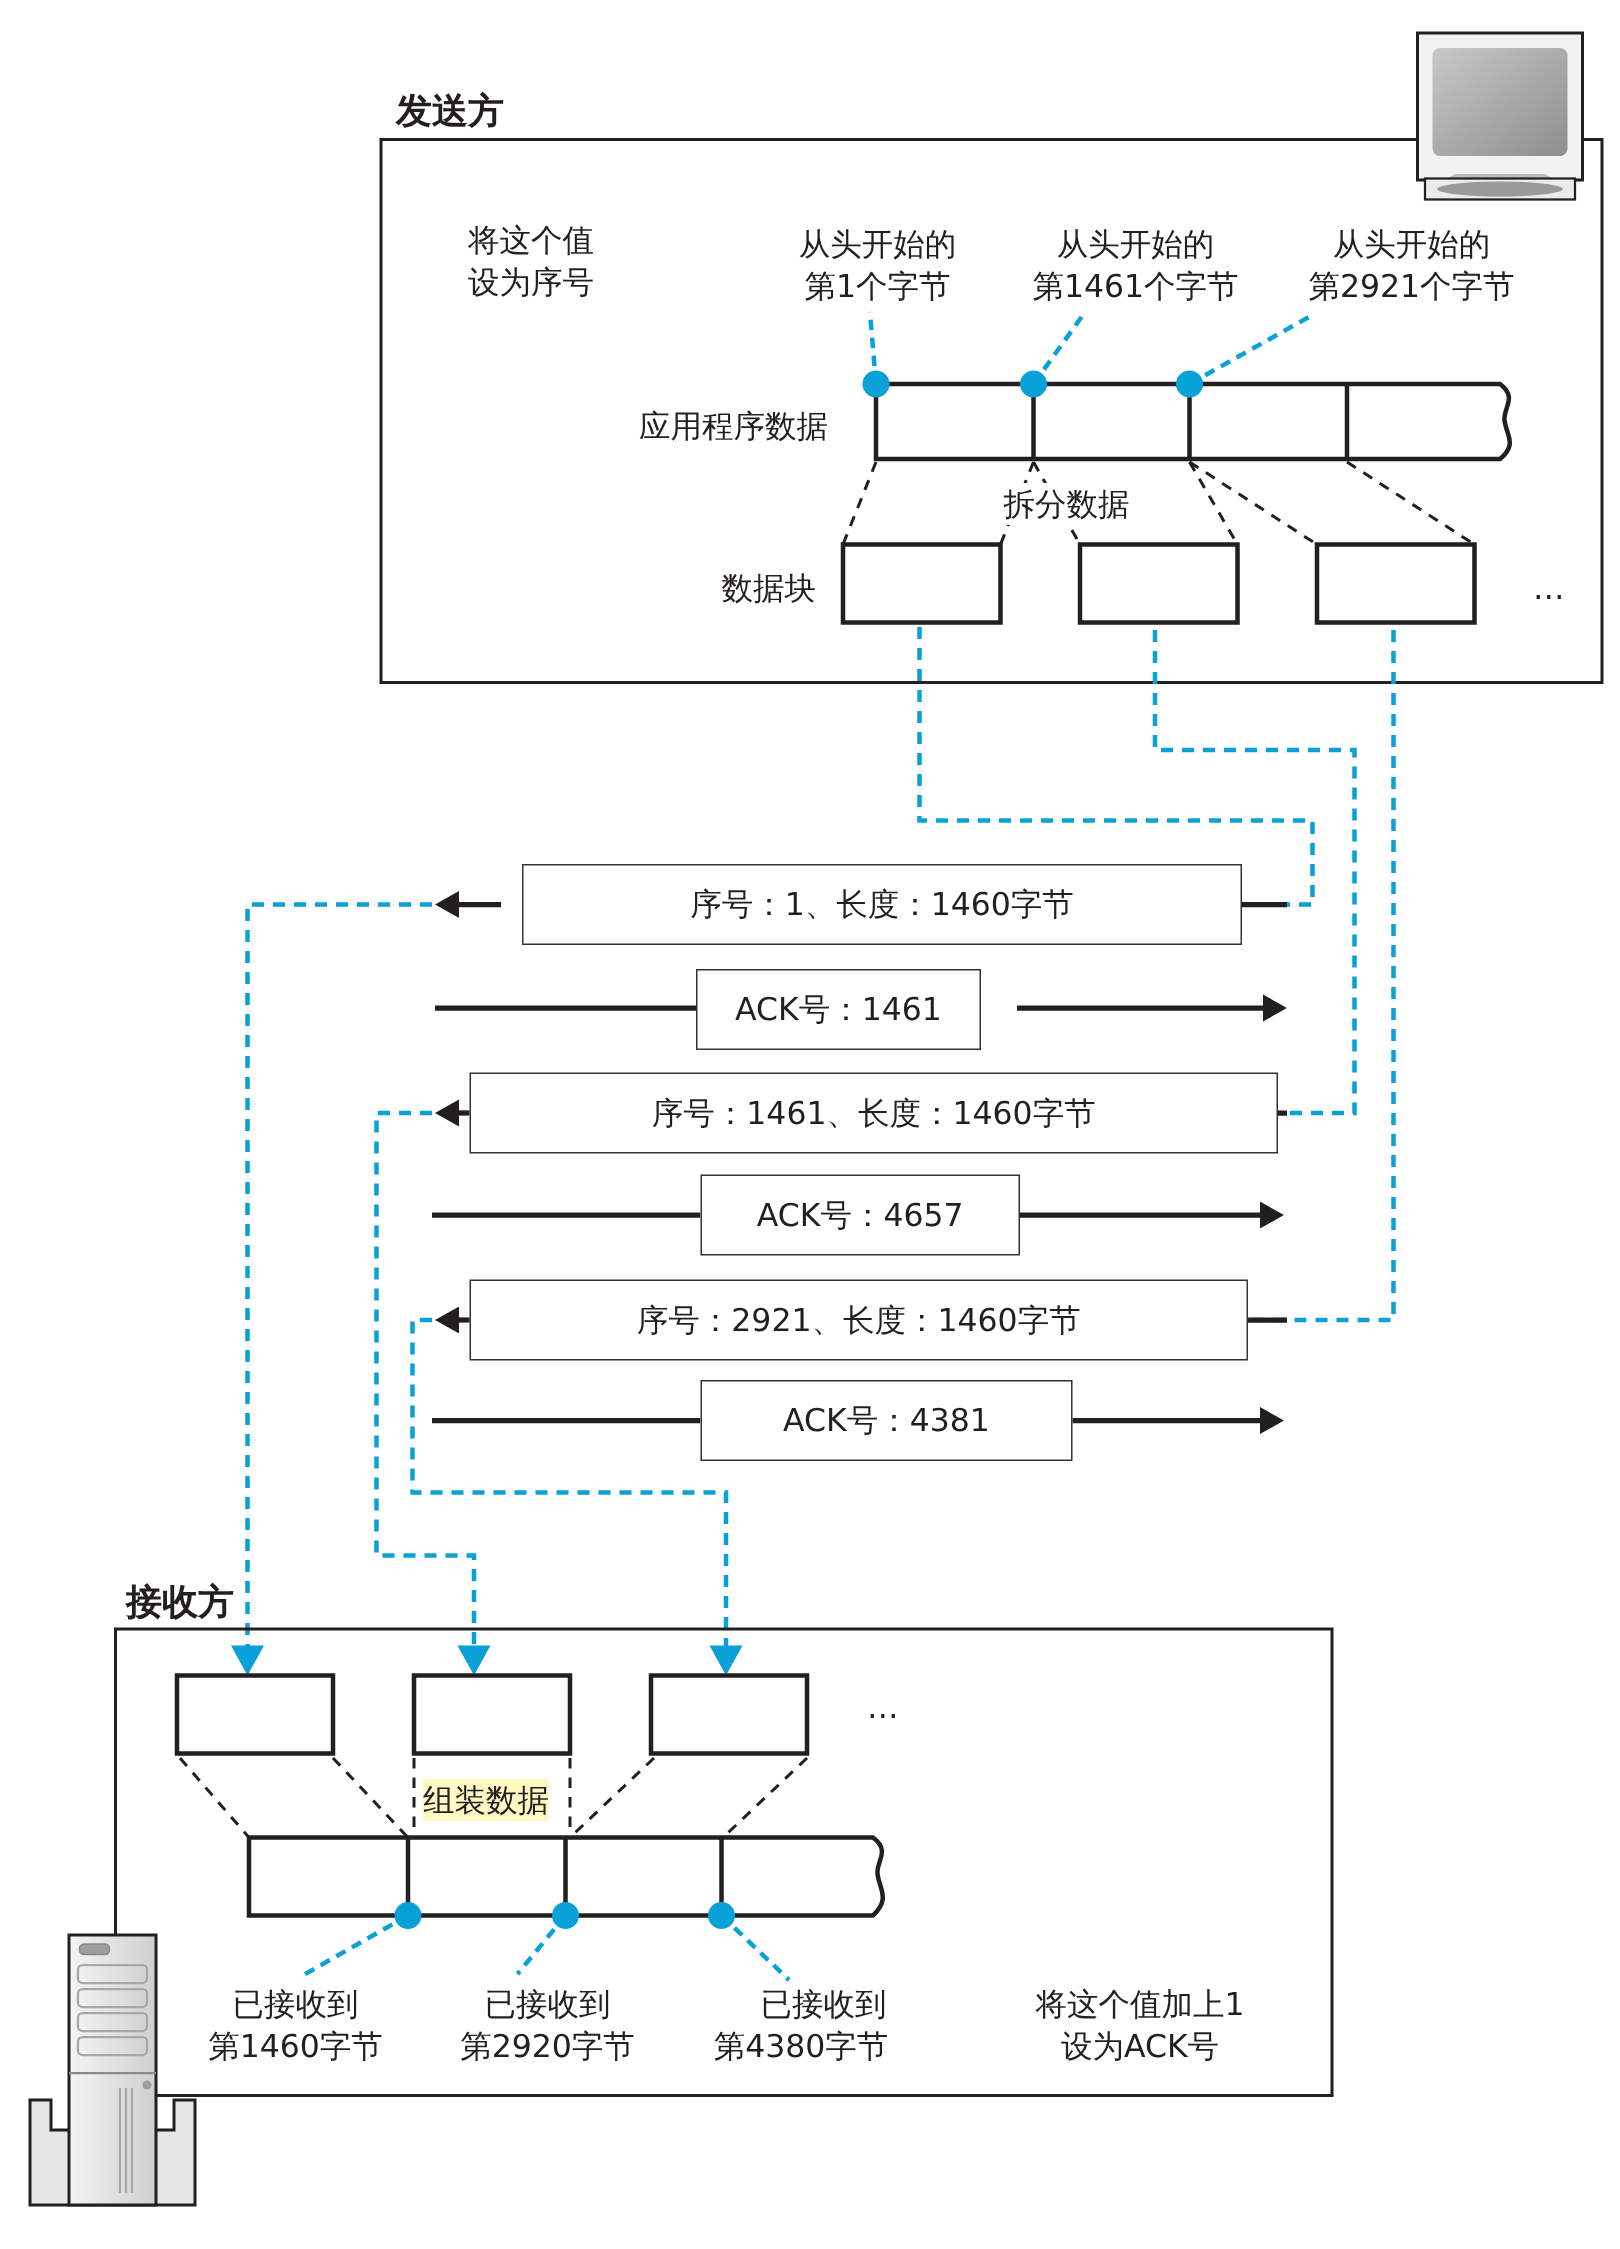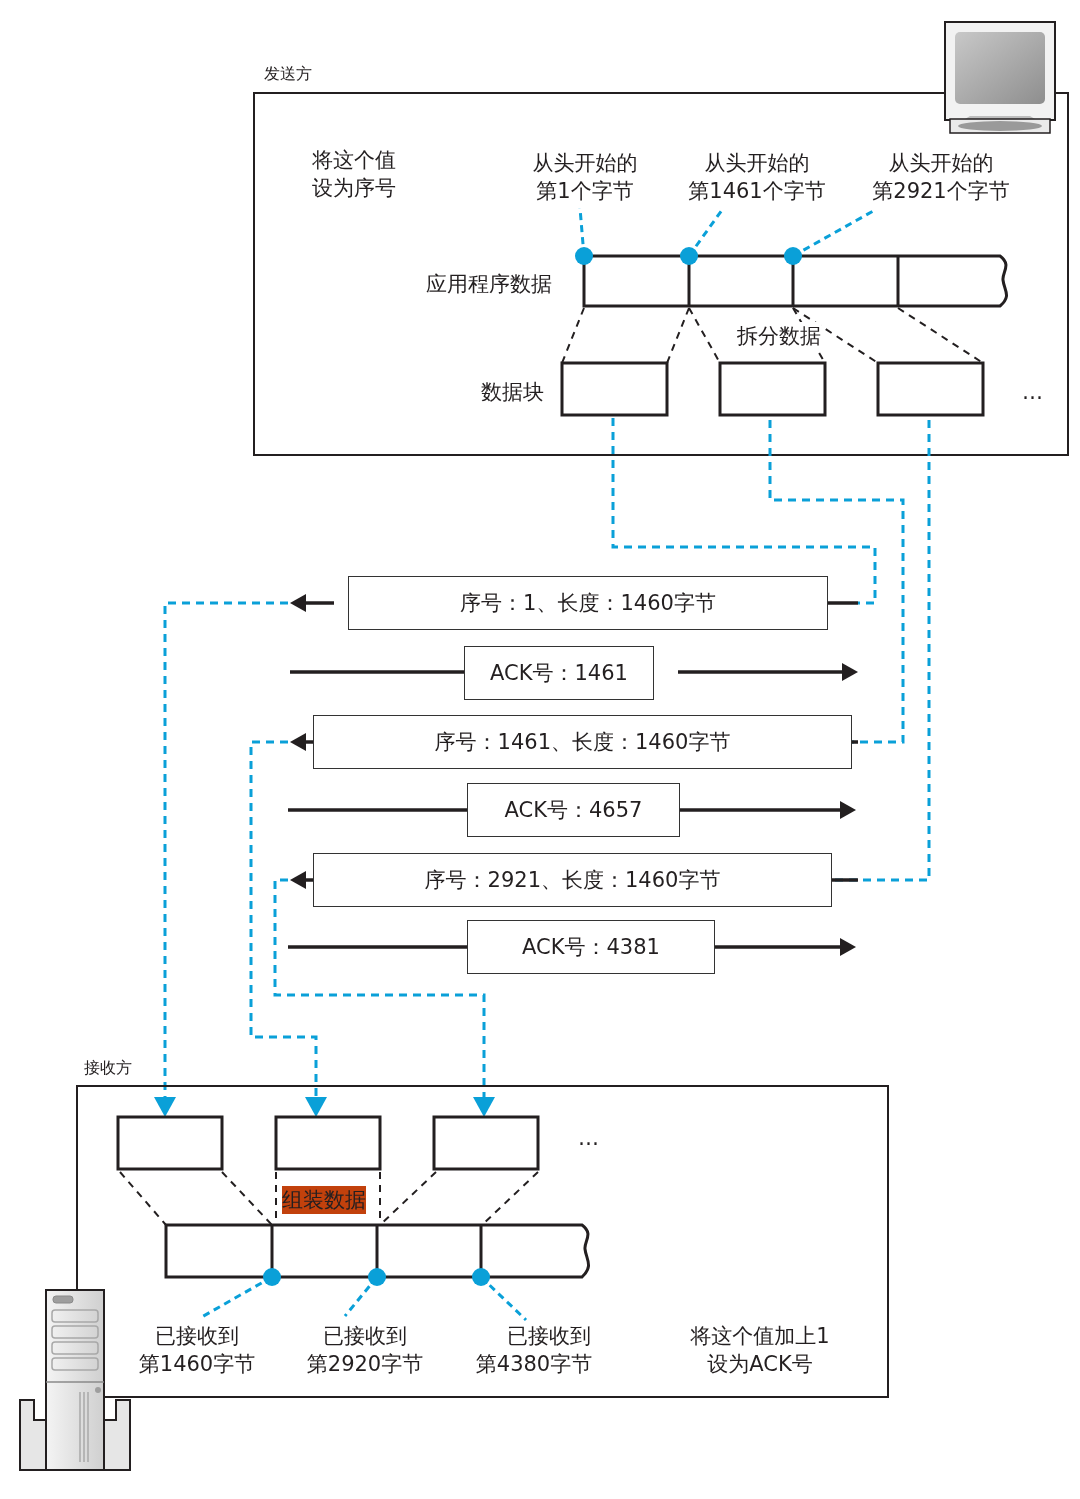--- a/index.html
+++ b/index.html
@@ -1,21 +1,21 @@
 <!DOCTYPE html>
 <html><head>
 <meta charset="utf-8">
 <style>
   html, body { margin:0; padding:0; background:#ffffff; }
   body { width:1080px; height:1499px; position:relative; overflow:hidden;
          font-family:"DejaVu Sans", "Liberation Sans", sans-serif; color:#231f20; }
   svg { position:absolute; left:0; top:0; }
   .lbl { position:absolute; font-size:21px; line-height:28px; white-space:nowrap; color:#231f20; }
   .ctr { text-align:center; }
-  .title { font-weight:normal; font-size:16px; }
+  .title { font-weight:bold; font-size:24px; }
   .pkt { position:absolute; border:1.5px solid #333; background:#fff; box-sizing:border-box;
          display:flex; align-items:center; justify-content:center; font-size:21px; }
 </style>
 </head>
 <body>
 
 <svg width="1080" height="1499" viewBox="0 0 1080 1499">
   <defs>
     <linearGradient id="scr" x1="0" y1="0" x2="1" y2="1">
       <stop offset="0" stop-color="#c8c8c8"></stop>
@@ -165,34 +165,34 @@
 <div class="lbl" style="left:312px;top:174px;">设为序号</div>
 
 <div class="lbl ctr" style="left:500px;top:149px;width:170px;">从头开始的</div>
 <div class="lbl ctr" style="left:500px;top:177px;width:170px;">第1个字节</div>
 <div class="lbl ctr" style="left:672px;top:149px;width:170px;">从头开始的</div>
 <div class="lbl ctr" style="left:672px;top:177px;width:170px;">第1461个字节</div>
 <div class="lbl ctr" style="left:856px;top:149px;width:170px;">从头开始的</div>
 <div class="lbl ctr" style="left:856px;top:177px;width:170px;">第2921个字节</div>
 
 <div class="lbl" style="left:426px;top:270px;">应用程序数据</div>
-<div class="lbl" style="left:737px;top:322px;background:#fff;">拆分数据</div>
+<div class="lbl" style="left:669px;top:322px;background:#fff;">拆分数据</div>
 <div class="lbl" style="left:481px;top:378px;">数据块</div>
 <div class="lbl" style="left:1022px;top:378px;">…</div>
 
 <div class="pkt" style="left:333px;top:576px;width:480px;height:54px;margin-left:15px;">序号：1、长度：1460字节</div>
 <div class="pkt" style="left:464px;top:646px;width:190px;height:54px;">ACK号：1461</div>
 <div class="pkt" style="left:313px;top:715px;width:539px;height:54px;">序号：1461、长度：1460字节</div>
 <div class="pkt" style="left:467px;top:783px;width:213px;height:54px;">ACK号：4657</div>
 <div class="pkt" style="left:313px;top:853px;width:519px;height:54px;">序号：2921、长度：1460字节</div>
 <div class="pkt" style="left:467px;top:920px;width:248px;height:54px;">ACK号：4381</div>
 
 <div class="lbl title" style="left:84px;top:1054px;">接收方</div>
 <div class="lbl" style="left:578px;top:1124px;">…</div>
-<div class="lbl" style="left:282px;top:1186px;background:#c2410c;">组装数据</div>
+<div class="lbl" style="left:282px;top:1186px;background:#fef9c3;">组装数据</div>
 
 <div class="lbl ctr" style="left:112px;top:1322px;width:170px;">已接收到</div>
 <div class="lbl ctr" style="left:112px;top:1350px;width:170px;">第1460字节</div>
 <div class="lbl ctr" style="left:280px;top:1322px;width:170px;">已接收到</div>
 <div class="lbl ctr" style="left:280px;top:1350px;width:170px;">第2920字节</div>
 <div class="lbl ctr" style="left:464px;top:1322px;width:170px;">已接收到</div>
 <div class="lbl ctr" style="left:449px;top:1350px;width:170px;">第4380字节</div>
 
 <div class="lbl ctr" style="left:670px;top:1322px;width:180px;">将这个值加上1</div>
 <div class="lbl ctr" style="left:670px;top:1350px;width:180px;">设为ACK号</div>

